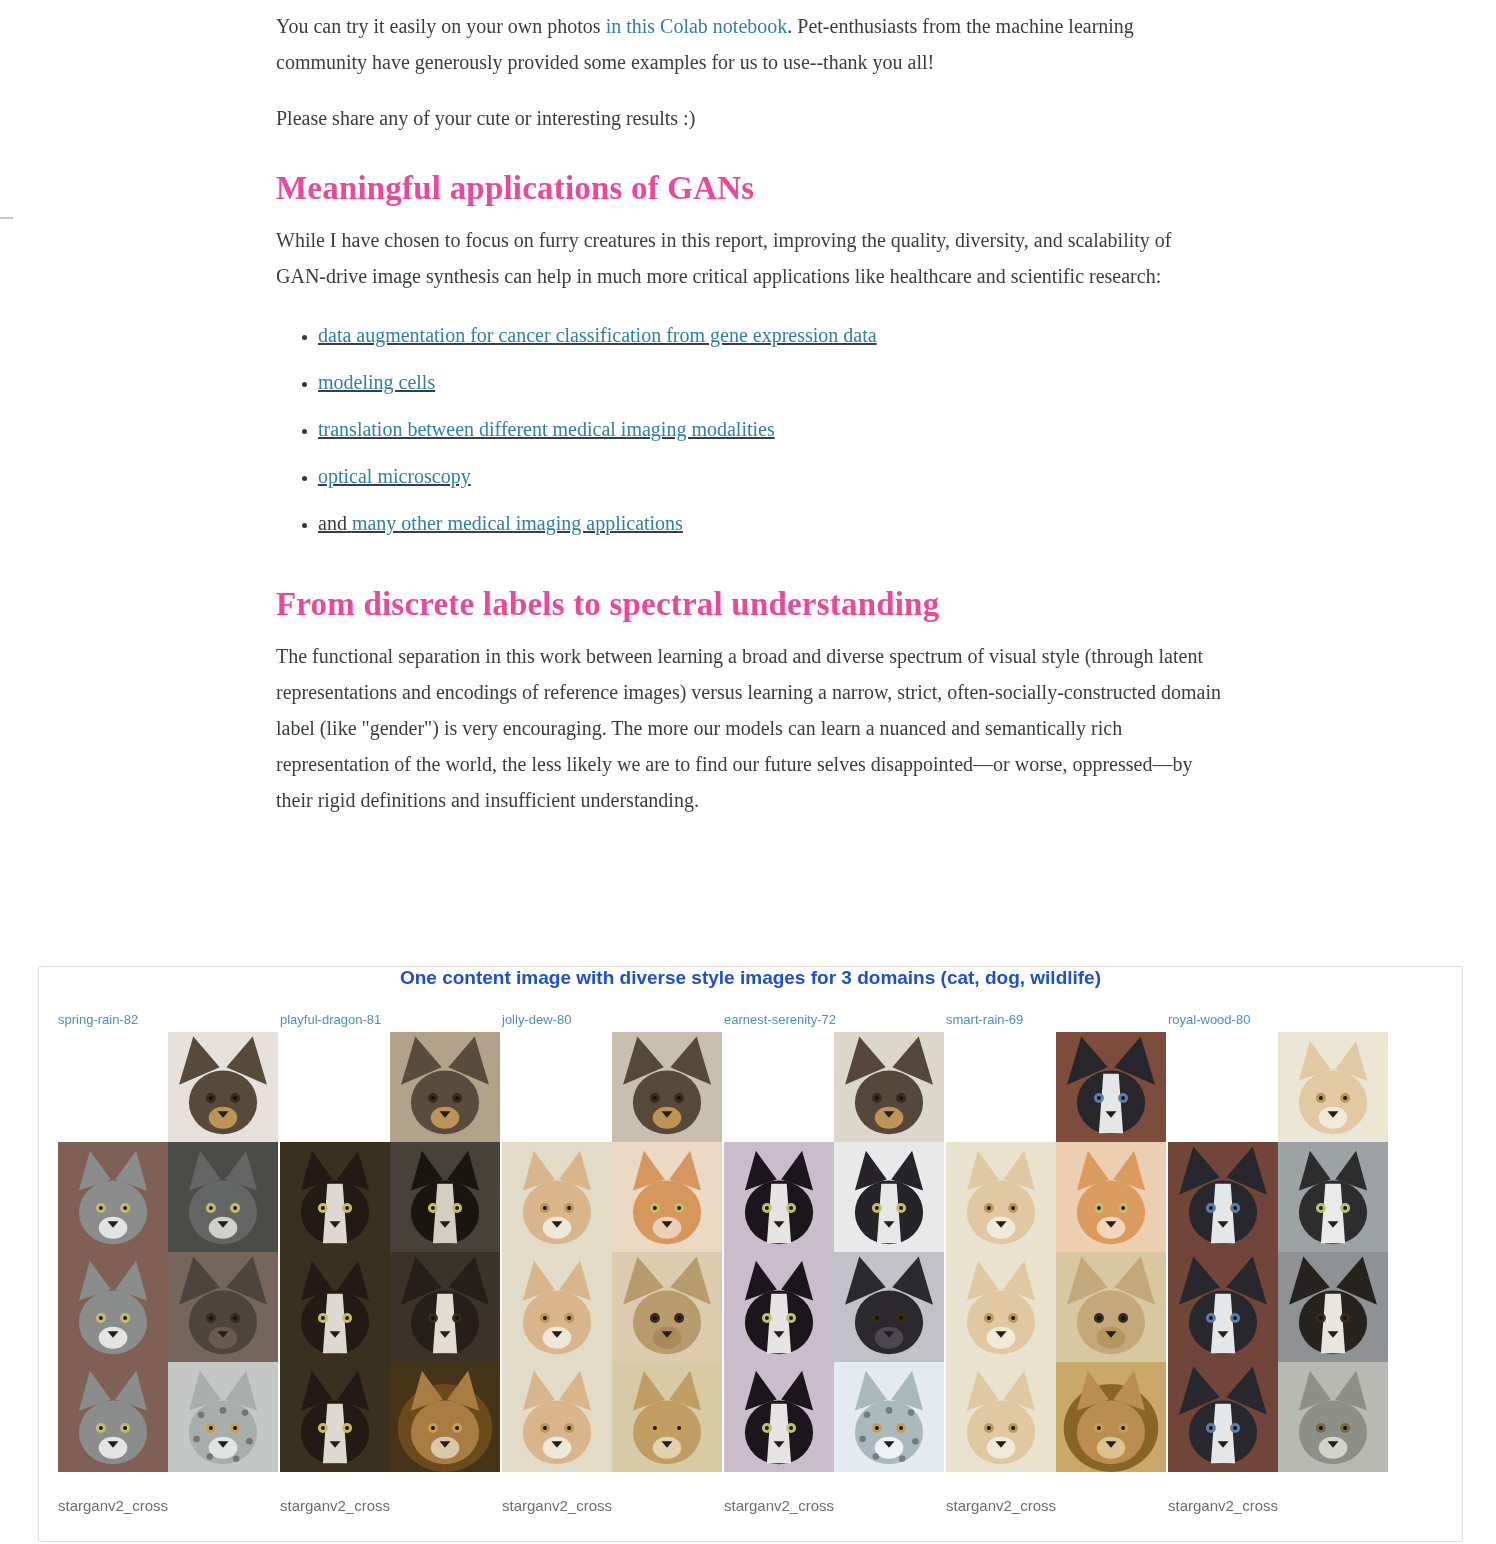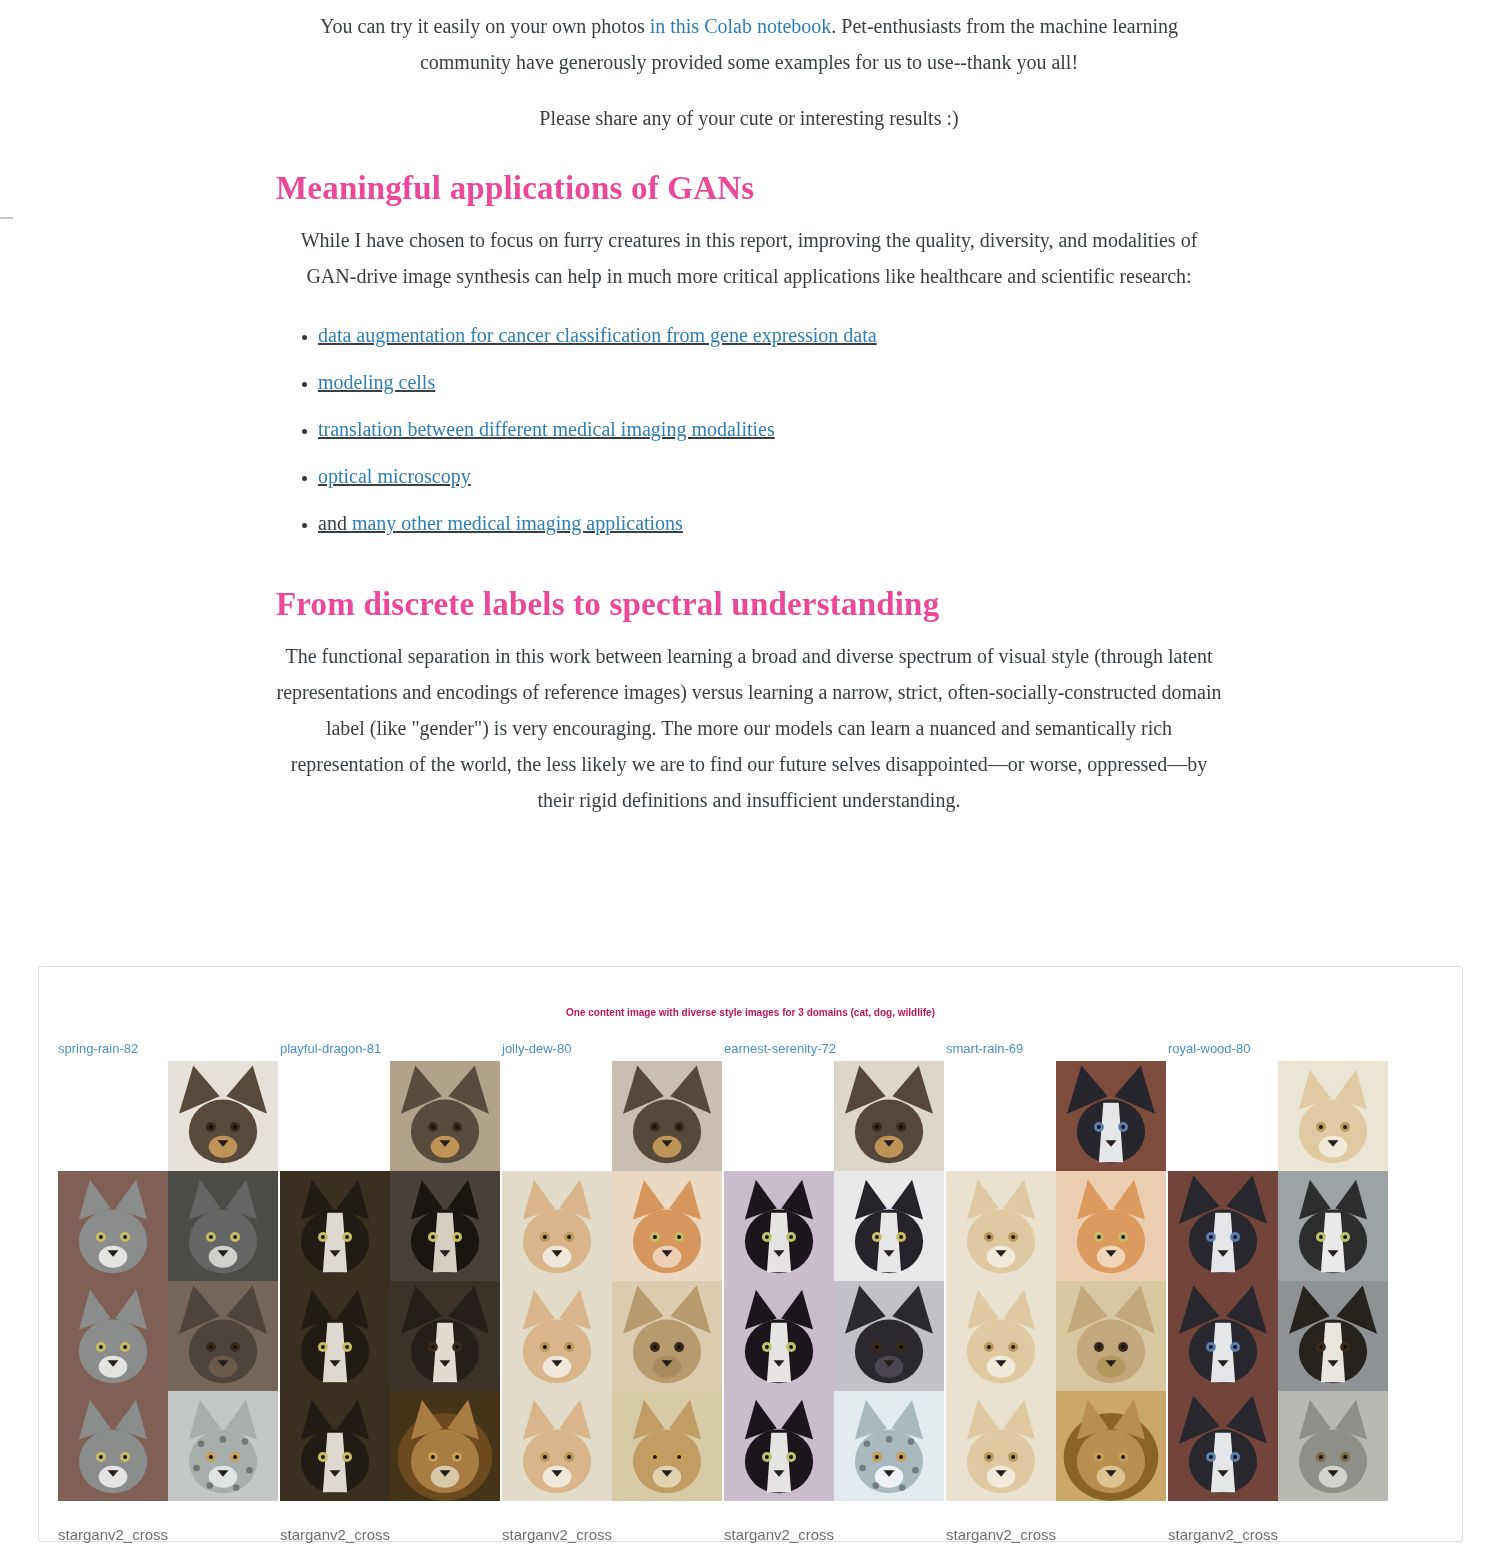--- a/index.html
+++ b/index.html
@@ -6,40 +6,40 @@
   body{
     width:1496px;height:1544px;position:relative;
     font-family:"Liberation Serif","DejaVu Serif",serif;
     color:#383e41;
   }
   
   .edge-tick{position:absolute;left:0;top:217px;width:13px;height:2px;background:#c9c9c9;}
 
   
   .article{position:absolute;left:276px;top:0;width:946px;}
-  .article p{font-size:20px;line-height:36px;margin:0 0 20px 0;text-align:center;}
+  .article p{font-size:20px;line-height:36px;margin:0 0 20px 0;}
   .article p.first{margin-top:8px;}
   a.body-link{color:#2e7eb3;text-decoration:none;cursor:pointer;}
   h2.section-heading{
     font-size:33px;line-height:44px;font-weight:600;color:#ec4899;
     margin:30px 0 12px 0;letter-spacing:0.2px;
   }
   ul.link-list{margin:26px 0 10px 0;padding-left:42px;}
   ul.link-list li{font-size:20px;line-height:30px;margin-bottom:17px;color:#383e41;text-decoration:underline;}
   ul.link-list li::marker{color:#33383b;font-size:16px;}
   .spacer-h2{margin-top:44px !important;}
 
   
   .panel{
     position:absolute;left:38px;top:966px;width:1425px;height:576px;
     border:1px solid #dcdcdc;border-radius:3px;background:#ffffff;box-sizing:border-box;
     font-family:"Liberation Sans","DejaVu Sans",sans-serif;
   }
   .panel-title{
-    margin-top:40px;text-align:center;font-size:10px;font-weight:700;color:#be185d;
+    text-align:center;font-size:19px;font-weight:700;color:#1d4ed8;
   }
   .panel-cols{display:flex;gap:2px;padding:0 19px;margin-top:23px;}
   .media-col{width:220px;flex:0 0 auto;}
   .run-name{
     display:block;font-size:13px;color:#4a90c2;text-decoration:none;cursor:pointer;
     margin-bottom:5px;white-space:nowrap;
   }
   .media-grid{
     width:220px;height:440px;display:grid;
     grid-template-columns:110px 110px;grid-auto-rows:110px;
@@ -56,21 +56,21 @@
 <div class="edge-tick"></div>
 
 <div class="article">
 
   <p class="first"><span>You can try it easily on your own photos </span><a class="body-link">in this Colab notebook</a><span>. Pet-enthusiasts from the machine learning community have generously provided some examples for us to use--thank you all!</span></p>
 
   <p>Please share any of your cute or interesting results :)</p>
 
   <h2 class="section-heading">Meaningful applications of GANs</h2>
 
-  <p>While I have chosen to focus on furry creatures in this report, improving the quality, diversity, and modalities of GAN-drive image synthesis can help in much more critical applications like healthcare and scientific research:</p>
+  <p>While I have chosen to focus on furry creatures in this report, improving the quality, diversity, and scalability of GAN-drive image synthesis can help in much more critical applications like healthcare and scientific research:</p>
 
   <ul class="link-list">
     <li><a class="body-link">data augmentation for cancer classification from gene expression data</a></li>
     <li><a class="body-link">modeling cells</a></li>
     <li><a class="body-link">translation between different medical imaging modalities</a></li>
     <li><a class="body-link">optical microscopy</a></li>
     <li><span>and </span><a class="body-link">many other medical imaging applications</a></li>
   </ul>
 
   <h2 class="section-heading spacer-h2">From discrete labels to spectral understanding</h2>

